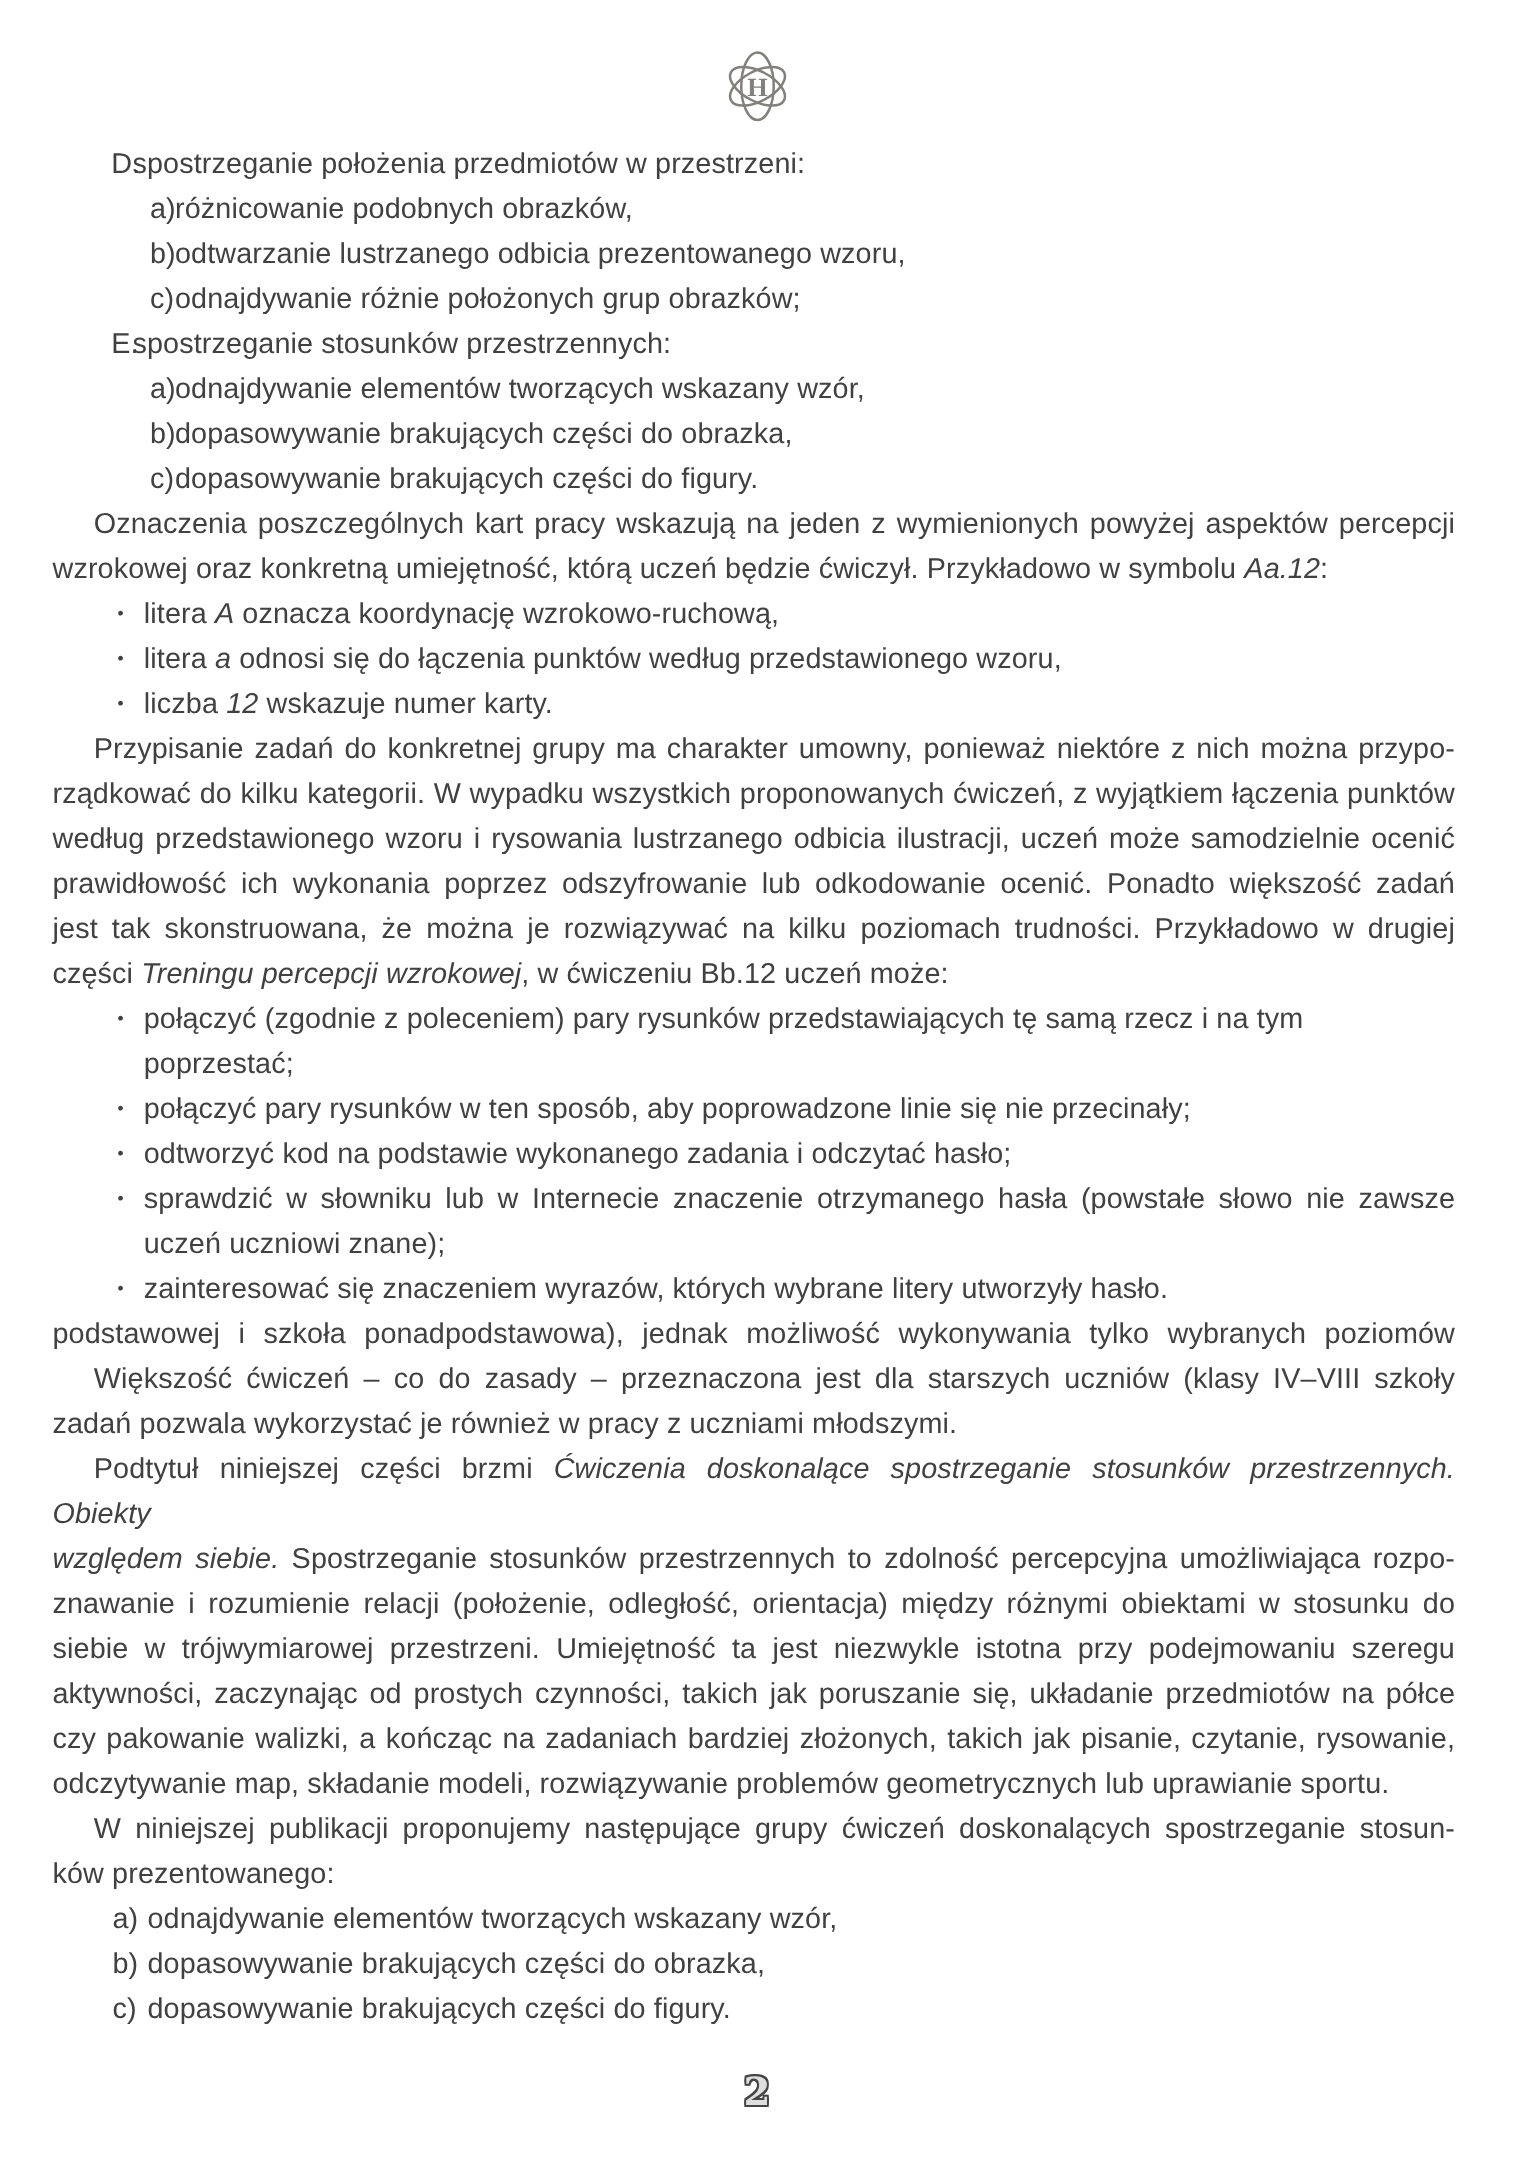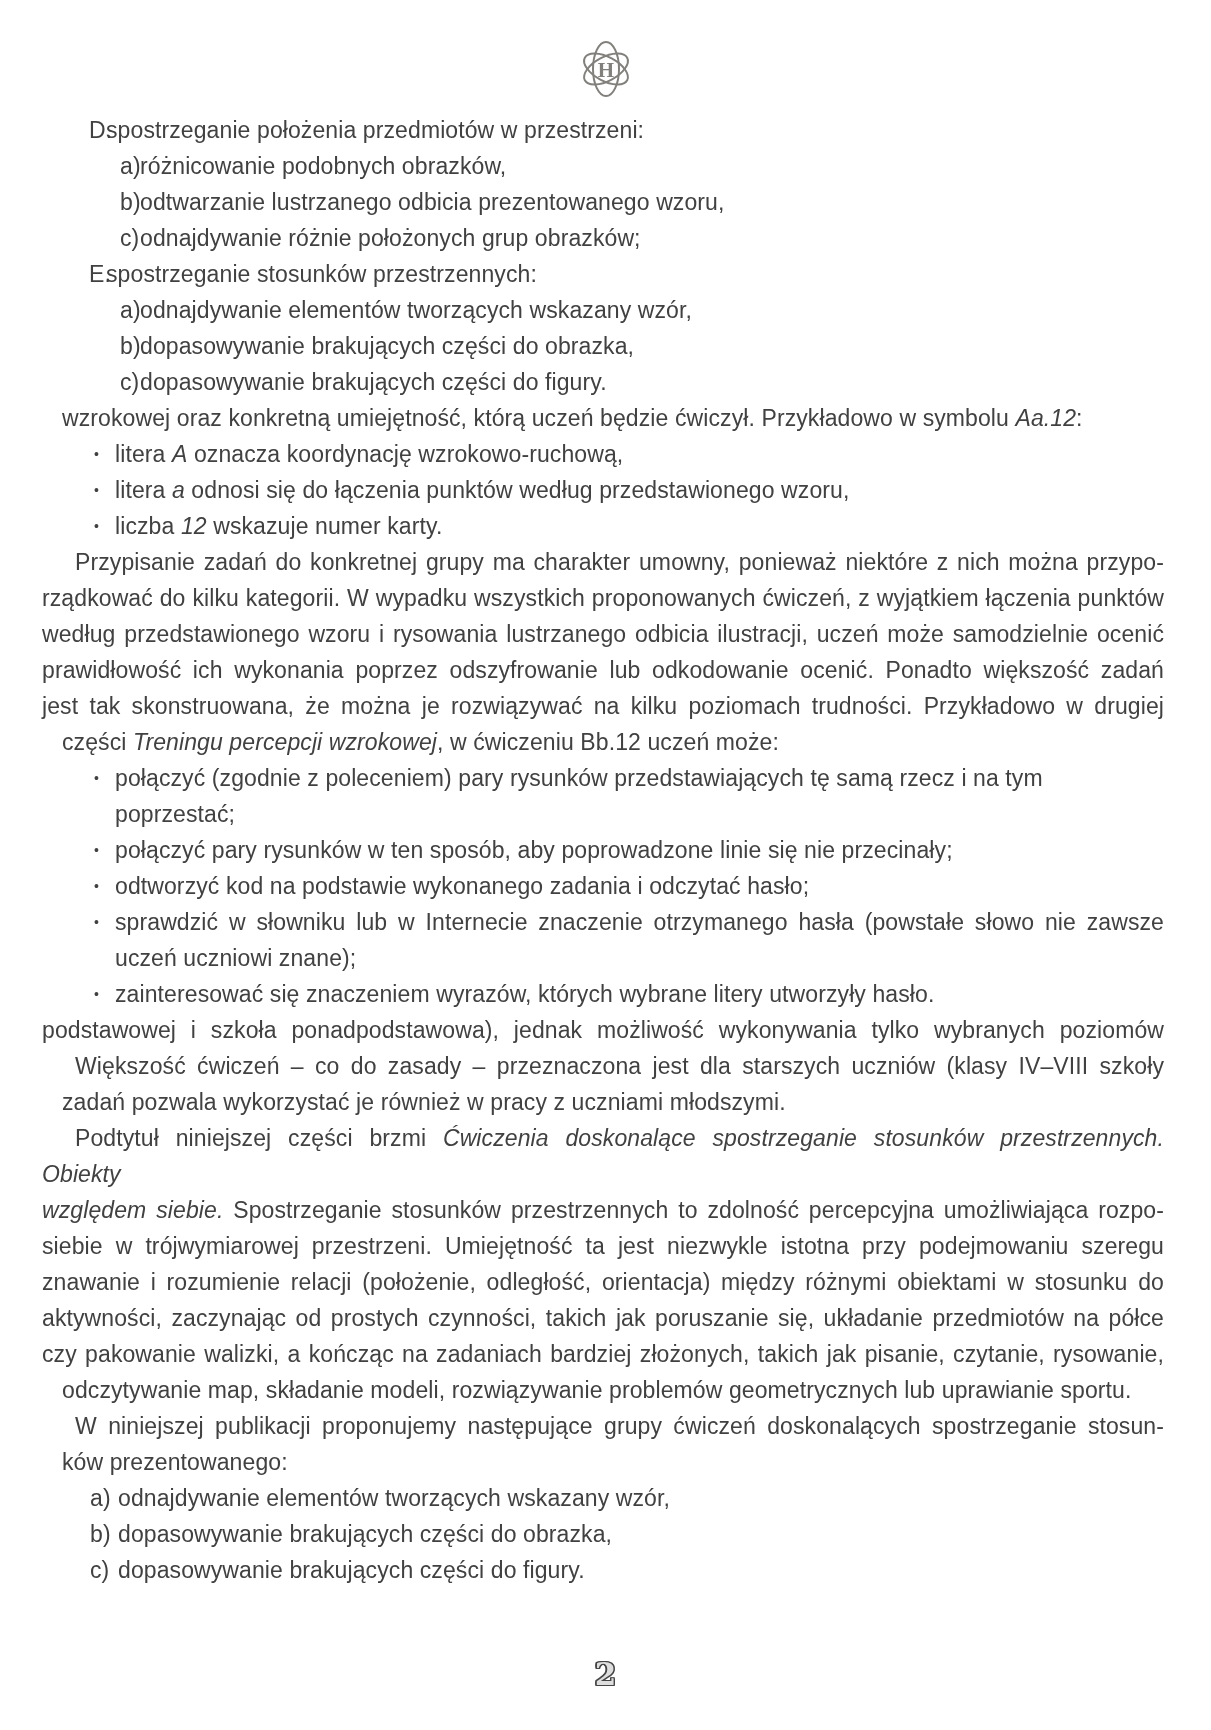--- a/index.html
+++ b/index.html
@@ -14,21 +14,21 @@
 
   #content{
     position:absolute;left:42px;top:112px;width:1122px;
     font-size:23px;line-height:36px;font-weight:300;color:#414141;
     letter-spacing:0.1px;
   }
 
   
   .pline{text-align:justify;text-align-last:justify;}
   .pline.first{text-indent:33px;}
-  .pline.plast{text-align-last:auto;margin-left:20px;}
+  .pline.plast{text-align-last:auto;}
 
   
   .li{position:relative;text-align:left;}
   .l1{padding-left:64px;}
   .l1 .lab{position:absolute;left:47px;}
   .l2{padding-left:98px;}
   .l2 .lab{position:absolute;left:78px;}
   .lend{padding-left:76px;}
   .lend .lab{position:absolute;left:48px;}
 
@@ -69,20 +69,21 @@
 
   <div id="content">
       <div class="li l1"><span class="lab">D.</span><span>spostrzeganie położenia przedmiotów w przestrzeni:</span></div>
       <div class="li l2"><span class="lab">a)</span><span>różnicowanie podobnych obrazków,</span></div>
       <div class="li l2"><span class="lab">b)</span><span>odtwarzanie lustrzanego odbicia prezentowanego wzoru,</span></div>
       <div class="li l2"><span class="lab">c)</span><span>odnajdywanie różnie położonych grup obrazków;</span></div>
       <div class="li l1"><span class="lab">E.</span><span>spostrzeganie stosunków przestrzennych:</span></div>
       <div class="li l2"><span class="lab">a)</span><span>odnajdywanie elementów tworzących wskazany wzór,</span></div>
       <div class="li l2"><span class="lab">b)</span><span>dopasowywanie brakujących części do obrazka,</span></div>
       <div class="li l2"><span class="lab">c)</span><span>dopasowywanie brakujących części do figury.</span></div>
+      <div class="pline first">Oznaczenia poszczególnych kart pracy wskazują na jeden z wymienionych powyżej aspektów percepcji</div>
       <div class="pline plast">wzrokowej oraz konkretną umiejętność, którą uczeń będzie ćwiczył. Przykładowo w symbolu <em>Aa.12</em>:</div>
       <div class="bl"><span class="dot">•</span>litera <em>A</em> oznacza koordynację wzrokowo-ruchową,</div>
       <div class="bl"><span class="dot">•</span>litera <em>a</em> odnosi się do łączenia punktów według przedstawionego wzoru,</div>
       <div class="bl"><span class="dot">•</span>liczba <em>12</em> wskazuje numer karty.</div>
       <div class="pline first">Przypisanie zadań do konkretnej grupy ma charakter umowny, ponieważ niektóre z nich można przypo-</div>
       <div class="pline">rządkować do kilku kategorii. W wypadku wszystkich proponowanych ćwiczeń, z wyjątkiem łączenia punktów</div>
       <div class="pline">według przedstawionego wzoru i rysowania lustrzanego odbicia ilustracji, uczeń może samodzielnie ocenić</div>
       <div class="pline">prawidłowość ich wykonania poprzez odszyfrowanie lub odkodowanie ocenić. Ponadto większość zadań</div>
       <div class="pline">jest tak skonstruowana, że można je rozwiązywać na kilku poziomach trudności. Przykładowo w drugiej</div>
       <div class="pline plast">części <em>Treningu percepcji wzrokowej</em>, w ćwiczeniu Bb.12 uczeń może:</div>
@@ -90,22 +91,22 @@
       <div class="bl"><span class="dot">•</span>połączyć pary rysunków w ten sposób, aby poprowadzone linie się nie przecinały;</div>
       <div class="bl"><span class="dot">•</span>odtworzyć kod na podstawie wykonanego zadania i odczytać hasło;</div>
       <div class="bl jfill"><span class="dot">•</span>sprawdzić w słowniku lub w Internecie znaczenie otrzymanego hasła (powstałe słowo nie zawsze</div>
       <div class="blw">uczeń uczniowi znane);</div>
       <div class="bl"><span class="dot">•</span>zainteresować się znaczeniem wyrazów, których wybrane litery utworzyły hasło.</div>
       <div class="pline">podstawowej i szkoła ponadpodstawowa), jednak możliwość wykonywania tylko wybranych poziomów</div>
       <div class="pline first">Większość ćwiczeń – co do zasady – przeznaczona jest dla starszych uczniów (klasy IV–VIII szkoły</div>
       <div class="pline plast">zadań pozwala wykorzystać je również w pracy z uczniami młodszymi.</div>
       <div class="pline first">Podtytuł niniejszej części brzmi <em>Ćwiczenia doskonalące spostrzeganie stosunków przestrzennych. Obiekty</em></div>
       <div class="pline"><em>względem siebie.</em> Spostrzeganie stosunków przestrzennych to zdolność percepcyjna umożliwiająca rozpo-</div>
+      <div class="pline">znawanie i rozumienie relacji (położenie, odległość, orientacja) między różnymi obiektami w stosunku do</div>
       <div class="pline">siebie w trójwymiarowej przestrzeni. Umiejętność ta jest niezwykle istotna przy podejmowaniu szeregu</div>
-      <div class="pline">znawanie i rozumienie relacji (położenie, odległość, orientacja) między różnymi obiektami w stosunku do</div>
       <div class="pline">aktywności, zaczynając od prostych czynności, takich jak poruszanie się, układanie przedmiotów na półce</div>
       <div class="pline">czy pakowanie walizki, a kończąc na zadaniach bardziej złożonych, takich jak pisanie, czytanie, rysowanie,</div>
       <div class="pline plast">odczytywanie map, składanie modeli, rozwiązywanie problemów geometrycznych lub uprawianie sportu.</div>
       <div class="pline first">W niniejszej publikacji proponujemy następujące grupy ćwiczeń doskonalących spostrzeganie stosun-</div>
       <div class="pline plast">ków prezentowanego:</div>
       <div class="li lend"><span class="lab">a)</span><span>odnajdywanie elementów tworzących wskazany wzór,</span></div>
       <div class="li lend"><span class="lab">b)</span><span>dopasowywanie brakujących części do obrazka,</span></div>
       <div class="li lend"><span class="lab">c)</span><span>dopasowywanie brakujących części do figury.</span></div>
     </div>
 

